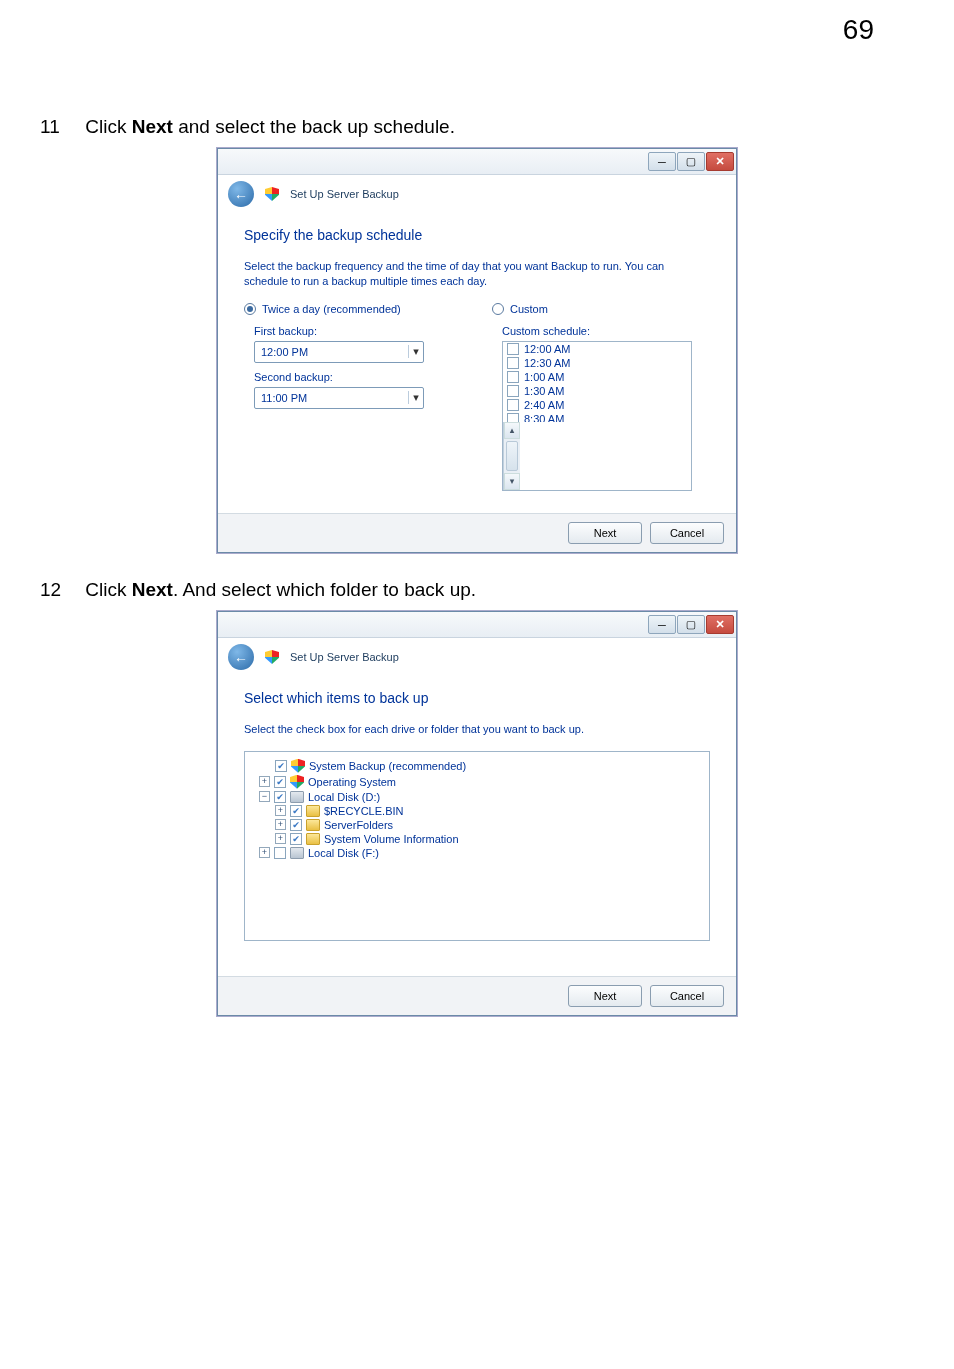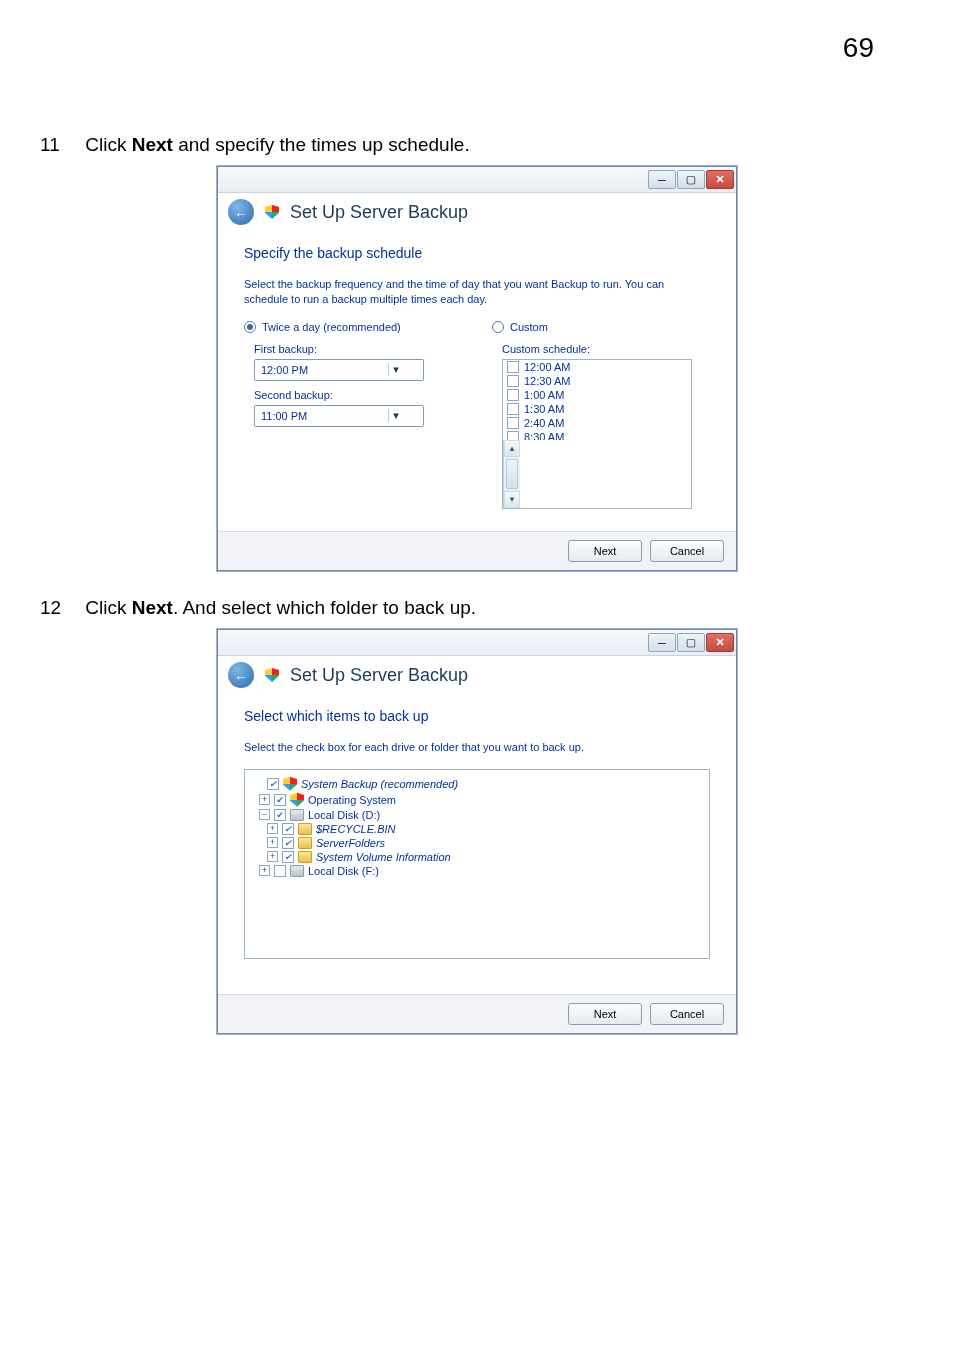--- a/index.html
+++ b/index.html
@@ -5,21 +5,21 @@
     * { box-sizing: border-box; margin: 0; padding: 0; }
     body {
       font-family: "Segoe UI", Tahoma, sans-serif;
       background: #fff;
       width: 954px;
       padding: 0;
     }
     .page-number {
       text-align: right;
       font-size: 28px;
-      padding: 32px 80px 0 0;
+      padding: 14px 80px 0 0;
       color: #000;
     }
     .instruction {
       font-size: 19px;
       padding: 70px 0 10px 40px;
       color: #000;
     }
     .instruction .num {
       display: inline-block;
       width: 40px;
@@ -79,21 +79,21 @@
     }
     .wiz-icon {
       width: 20px;
       height: 20px;
       display: inline-flex;
       align-items: center;
       justify-content: center;
       font-size: 14px;
       color: #3b7b2c;
     }
-    .wiz-title { font-size: 18px; color: #1b3a5c; }
+    .wiz-title { font-size: 11px; color: #1b3a5c; }
     .content { padding: 14px 26px; min-height: 300px; }
     .section-title { color: #003399; font-size: 14px; margin-bottom: 16px; }
     .section-desc { color: #003399; font-size: 11px; margin-bottom: 14px; line-height: 1.35; }
 
     .schedule-grid {
       display: flex;
       gap: 30px;
     }
     .col { flex: 1; font-size: 11px; color: #003399; }
     .radio-row { display: flex; align-items: center; gap: 6px; margin-bottom: 10px; color: #003399; }
@@ -104,21 +104,21 @@
     .radio-dot { width: 6px; height: 6px; background: #3b6aa0; border-radius: 50%; }
     .field-label { margin: 8px 0 4px 0; }
     .combo {
       border: 1px solid #7d9bb8;
       border-radius: 2px;
       height: 22px;
       width: 170px;
       display: flex;
       align-items: center;
       justify-content: space-between;
-      padding: 0 20px 0 6px;
+      padding: 0 0 0 6px;
       background: #fff;
       font-size: 11px;
       color: #003399;
     }
     .combo .chev {
       width: 15px; text-align: center; color: #333;
       border-left: 1px solid #bcd;
     }
     .listbox {
       border: 1px solid #9fb5c9;
@@ -172,21 +172,21 @@
     }
     .fld-icon { width: 14px; height: 12px; display: inline-block; }
     .fld-yellow { background: linear-gradient(#fce79a,#e9c044); border: 1px solid #caa22d; border-radius: 1px; }
     .fld-drive { background: linear-gradient(#e3e8ee,#b9c5d2); border: 1px solid #8d9dae; border-radius: 1px; }
     .shield {
       width: 14px; height: 14px; display: inline-block;
       background: conic-gradient(#e22 0 25%, #2a6 0 50%, #39f 0 75%, #fc3 0);
       clip-path: polygon(50% 0, 100% 15%, 100% 55%, 50% 100%, 0 55%, 0 15%);
     }
     .ind1 { margin-left: 10px; }
-    .ind2 { margin-left: 18px; font-style: italic; }
+    .ind2 { margin-left: 26px; }
 
     .footer {
       border-top: 1px solid #d3dbe2;
       background: #f1f3f6;
       padding: 8px 12px;
       display: flex;
       justify-content: flex-end;
       gap: 8px;
     }
     .btn {
@@ -201,21 +201,21 @@
       justify-content: center;
     }
   </style>
 </head>
 <body>
 
 <div class="page-number">69</div>
 
 <div class="instruction">
   <span class="num">11</span>
-  <span>Click </span><b>Next</b><span> and specify the times up schedule.</span>
+  <span>Click </span><b>Next</b><span> and select the back up schedule.</span>
 </div>
 
 <div class="window">
   <div class="titlebar">
     <div class="win-btn">
         <span>─</span>
       </div>
     <div class="win-btn">
         <span>▢</span>
       </div>

